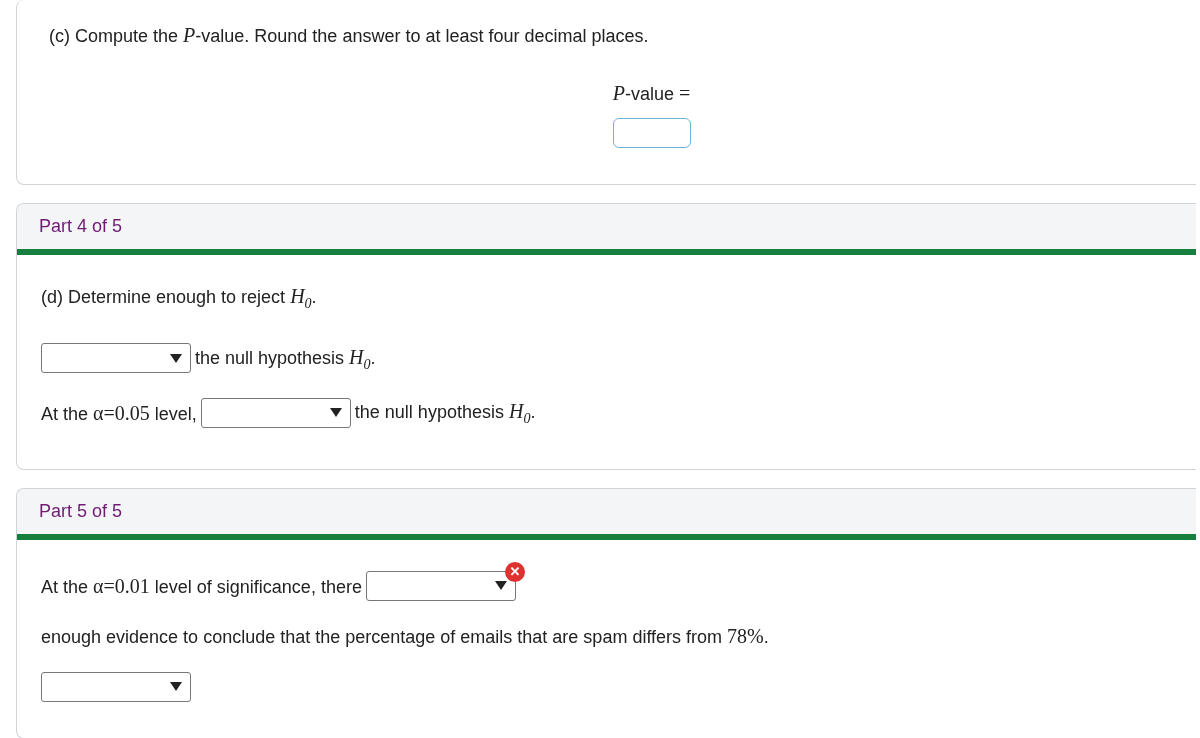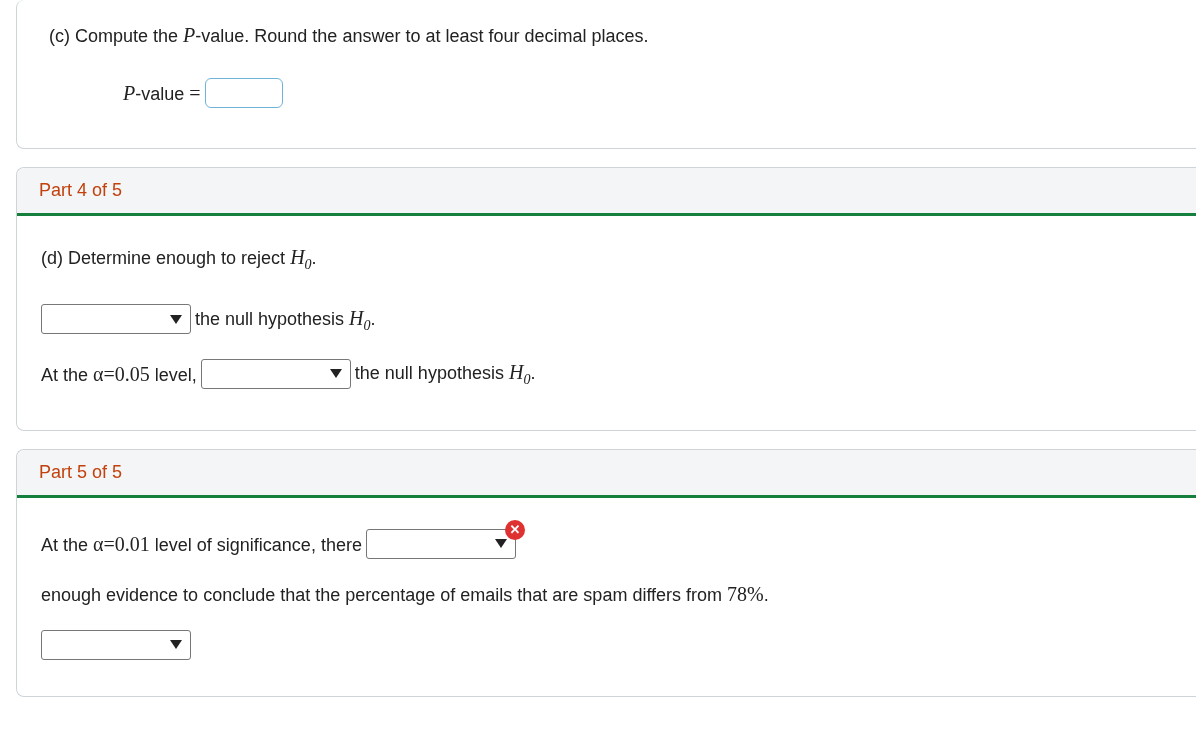--- a/index.html
+++ b/index.html
@@ -22,39 +22,40 @@
   }
   .panel-top {
     margin-top: 0;
     border-top: none;
     padding-left: 24px;
   }
   .part-header {
     background: #f3f5f7;
     margin: -18px -16px 24px -16px;
     padding: 12px 22px;
-    border-bottom: 3px solid #15803d;
+    border-bottom: 6px solid #15803d;
     border-top-left-radius: 8px;
     font-size: 18px;
-    color: #c2410c;
+    color: #701a75;
   }
   .q-line {
     margin: 0 0 22px 8px;
     line-height: 1.7;
   }
   .row {
     display: flex;
     align-items: center;
     flex-wrap: wrap;
     margin: 0 0 14px 8px;
     line-height: 1.9;
     gap: 6px 4px;
   }
   .row.indent {
     margin-left: 82px;
+    flex-direction: column;
   }
   .num-input {
     width: 78px;
     height: 30px;
     border: 1px solid #6fb3d6;
     border-radius: 6px;
     background: #fff;
     padding: 2px 6px;
     font-size: 16px;
   }

